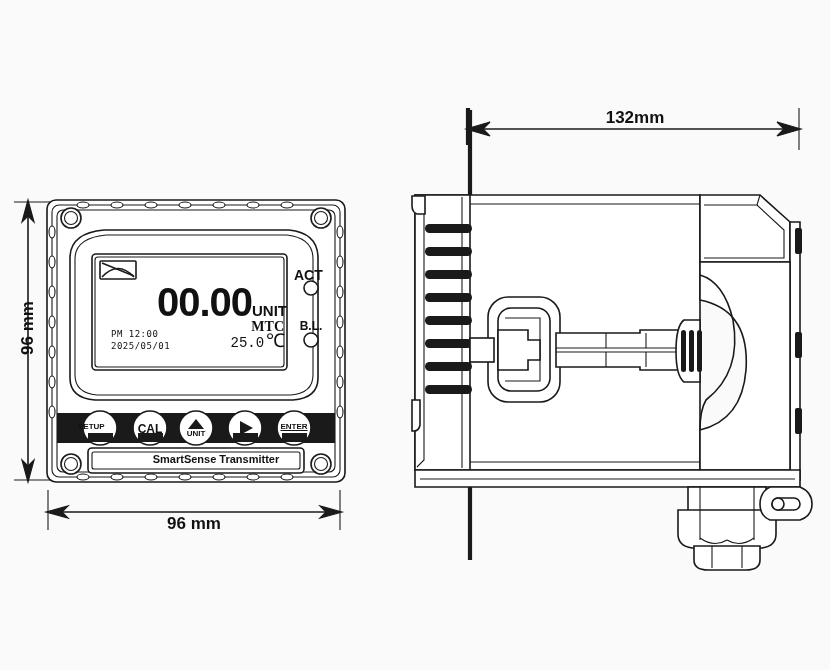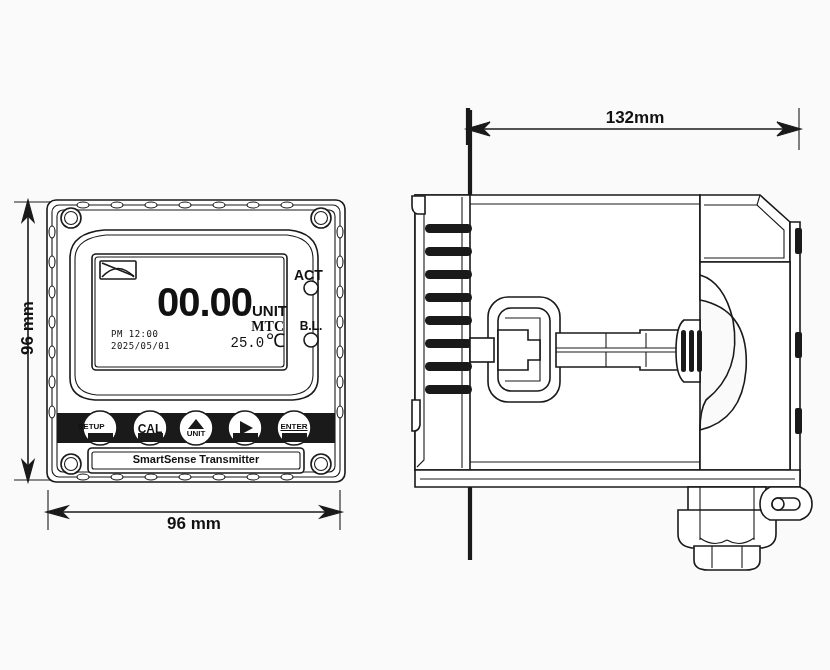--- a/index.html
+++ b/index.html
@@ -284,15 +284,15 @@
 
   <div style="position:absolute;left:294px;top:267px;width:34px;text-align:left;font-family:'Liberation Sans',sans-serif;font-size:14px;font-weight:bold;color:#111;">ACT</div>
   <div style="position:absolute;left:294px;top:319px;width:34px;text-align:center;font-family:'Liberation Sans',sans-serif;font-size:12px;font-weight:bold;color:#111;">B.L.</div>
 
   <div style="position:absolute;left:78px;top:422px;width:44px;text-align:left;font-family:'Liberation Sans',sans-serif;font-weight:bold;font-size:8px;color:#111;">SETUP</div>
   <div style="position:absolute;left:130px;top:422px;width:40px;text-align:center;font-family:'Liberation Sans',sans-serif;font-weight:bold;font-size:12px;color:#111;">CAL</div>
   <div style="position:absolute;left:176px;top:429px;width:40px;text-align:center;font-family:'Liberation Sans',sans-serif;font-weight:bold;font-size:8px;color:#111;">UNIT</div>
   <div style="position:absolute;left:228px;top:429px;width:34px;height:10px;"></div>
   <div style="position:absolute;left:272px;top:422px;width:44px;text-align:center;font-family:'Liberation Sans',sans-serif;font-weight:bold;font-size:8px;color:#111;text-decoration:underline;">ENTER</div>
 
-  <div style="position:absolute;left:92px;top:453px;width:208px;text-align:center;font-family:'Liberation Sans',sans-serif;font-weight:bold;font-size:11px;color:#111;">SmartSense Transmitter</div>
+  <div style="position:absolute;left:92px;top:453px;width:248px;text-align:center;font-family:'Liberation Sans',sans-serif;font-weight:bold;font-size:11px;color:#111;">SmartSense Transmitter</div>
 
 </div>
 
 </body></html>

